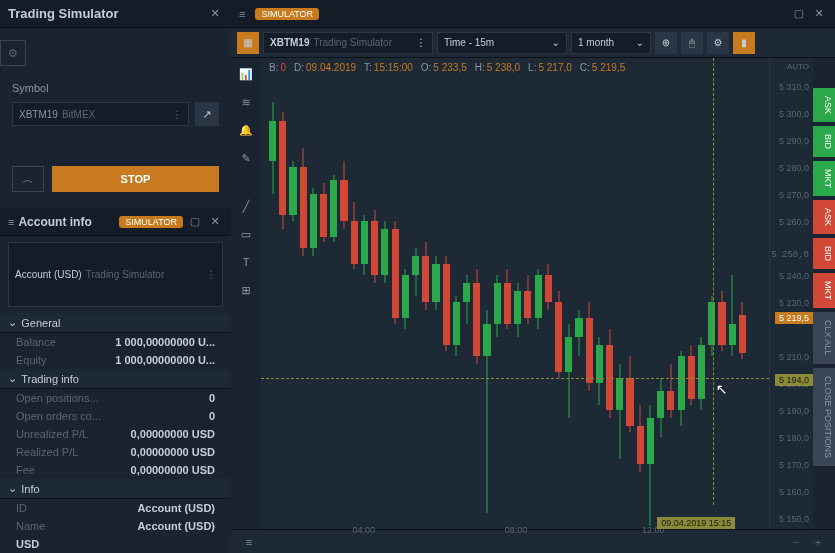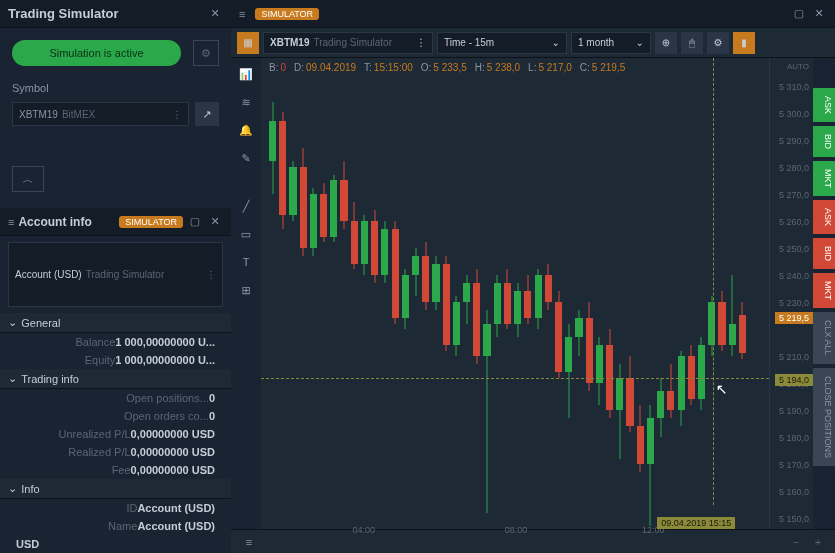--- a/index.html
+++ b/index.html
@@ -26,21 +26,21 @@
 .stop-row { display: flex; padding: 12px; gap: 8px; margin-top: 20px; }
 .collapse-btn { width: 32px; height: 26px; border: 1px solid #3a4555; display: flex; align-items: center; justify-content: center; color: #8a95a5; }
 .stop-btn { flex: 1; height: 26px; background: #c77a1e; color: #fff; display: flex; align-items: center; justify-content: center; font-weight: bold; font-size: 11px; }
 .acct-select { flex: 1; height: 24px; background: #141c28; border: 1px solid #2a3545; margin: 6px 8px; display: flex; align-items: center; padding: 0 6px; font-size: 10px; }
 .acct-select .main { color: #c5cdd6; }
 .acct-select .sub { color: #5a6575; margin-left: 4px; }
 
 .group-header { display: flex; align-items: center; padding: 3px 8px; background: #1e2936; color: #c5cdd6; font-size: 11px; border-bottom: 1px solid #0d1219; }
 .group-header .chev { margin-right: 4px; }
 .info-row { display: flex; padding: 3px 16px; font-size: 11px; }
-.info-label { flex: 1; color: #5a6575; text-align: right; }
+.info-label { flex: 1; color: #5a6575; }
 .info-value { color: #c5cdd6; font-weight: bold; }
 
 .chart-toolbar { height: 30px; display: flex; align-items: center; padding: 0 6px; gap: 4px; border-bottom: 1px solid #0d1219; }
 .tb-btn { height: 22px; min-width: 22px; background: #2a3545; display: flex; align-items: center; justify-content: center; color: #c5cdd6; padding: 0 6px; font-size: 10px; }
 .tb-btn.orange { background: #c77a1e; }
 .tb-select { background: #141c28; border: 1px solid #2a3545; }
 .tb-symbol { min-width: 170px; justify-content: flex-start; }
 .tb-symbol .sub { color: #5a6575; margin-left: 4px; }
 
 .chart-body { flex: 1; display: flex; position: relative; }
@@ -87,34 +87,34 @@
 </head>
 <body>
 
 <div class="left-panel">
 
   <div class="panel-header">
     <span class="panel-title">Trading Simulator</span>
     <span class="panel-icon">✕</span>
   </div>
   <div class="sim-row">
-    <div class="sim-active" style="flex:1">Simulation is active</div>
     <div class="sim-gear">⚙</div>
   </div>
   <div class="section-label">Symbol</div>
   <div class="symbol-row">
     <div class="symbol-input">
       <span class="tick">XBTM19</span>
       <span>BitMEX</span>
       <span style="margin-left:auto;color:#5a6575">⋮</span>
     </div>
     <div class="icon-btn">↗</div>
   </div>
   <div class="stop-row">
     <div class="collapse-btn">︿</div>
+    <div class="stop-btn">STOP</div>
   </div>
 
   <div class="panel-header" style="margin-top:4px">
     <span style="margin-right:4px;color:#8a95a5">≡</span>
     <span class="panel-title" style="font-size:12px">Account info</span>
     <span class="badge-sim">SIMULATOR</span>
     <span class="panel-icon">▢</span>
     <span class="panel-icon">✕</span>
   </div>
   <div class="acct-select">
@@ -434,21 +434,21 @@
 
     <div class="y-axis">
       <span class="y-auto">AUTO</span>
       <div id="yticks">
           <span class="y-tick" style="top: 4px;">5 310,0</span>
           <span class="y-tick" style="top: 31px;">5 300,0</span>
           <span class="y-tick" style="top: 58px;">5 290,0</span>
           <span class="y-tick" style="top: 85px;">5 280,0</span>
           <span class="y-tick" style="top: 112px;">5 270,0</span>
           <span class="y-tick" style="top: 139px;">5 260,0</span>
-          <span class="y-tick" style="top: 166px;">5 250,0</span>
+          <span class="y-tick" style="top: 172px; font-family: Liberation Mono, monospace;">5 250,0</span>
           <span class="y-tick" style="top: 193px;">5 240,0</span>
           <span class="y-tick" style="top: 220px;">5 230,0</span>
           <span class="y-tick" style="top: 238px; text-align: right;">5 220,0</span>
           <span class="y-tick" style="top: 274px;">5 210,0</span>
           <span class="y-tick" style="top: 301px;">5 200,0</span>
           <span class="y-tick" style="top: 328px;">5 190,0</span>
           <span class="y-tick" style="top: 355px;">5 180,0</span>
           <span class="y-tick" style="top: 382px;">5 170,0</span>
           <span class="y-tick" style="top: 409px;">5 160,0</span>
           <span class="y-tick" style="top: 436px;">5 150,0</span>

